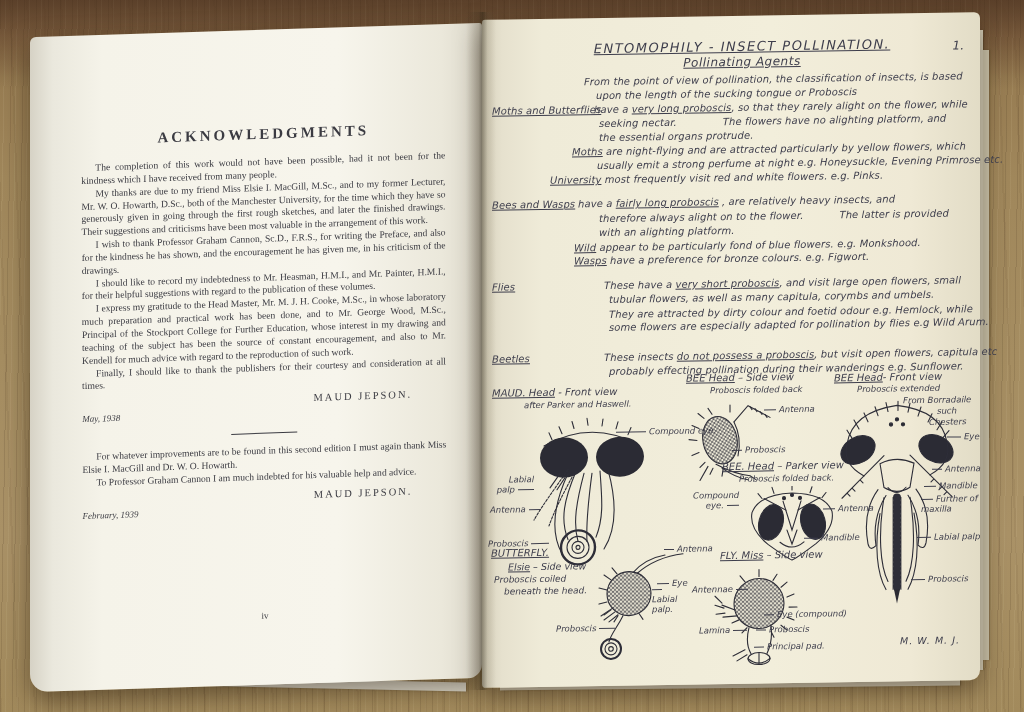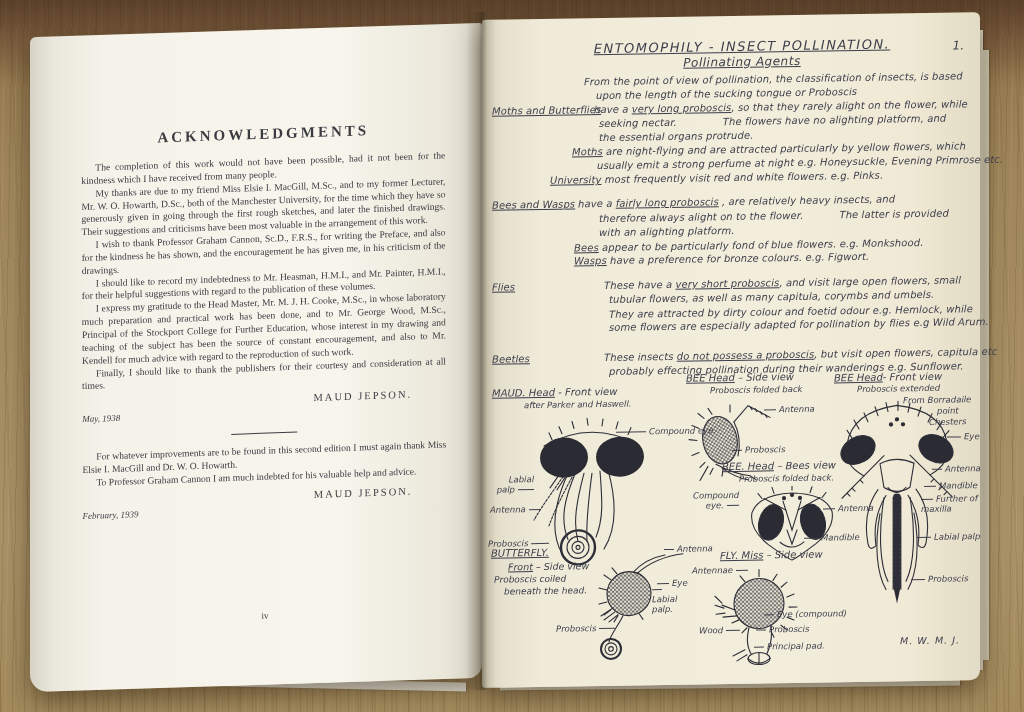--- a/index.html
+++ b/index.html
@@ -106,21 +106,21 @@
         <div class="hl" style="left:117px;top:100px"><span>seeking nectar.</span><span style="margin-left:46px">The flowers have no alighting platform, and</span></div>
         <div class="hl" style="left:117px;top:114px">the essential organs protrude.</div>
         <div class="hl" style="left:90px;top:128px"><span class="u">Moths</span><span> are night-flying and are attracted particularly by yellow flowers, which</span></div>
         <div class="hl" style="left:115px;top:142px">usually emit a strong perfume at night e.g. Honeysuckle, Evening Primrose etc.</div>
         <div class="hl" style="left:68px;top:156px"><span class="u">University</span><span> most frequently visit red and white flowers. e.g. Pinks.</span></div>
 
         <div class="hl sh" style="left:10px;top:180px">Bees and Wasps</div>
         <div class="hl" style="left:96px;top:180px"><span>have a </span><span class="u">fairly long proboscis</span><span> , are relatively heavy insects, and</span></div>
         <div class="hl" style="left:117px;top:195px"><span>therefore always alight on to the flower.</span><span style="margin-left:36px">The latter is provided</span></div>
         <div class="hl" style="left:117px;top:209px">with an alighting platform.</div>
-        <div class="hl" style="left:92px;top:224px"><span class="u">Bees</span><span> appear to be particularly fond of blue flowers. e.g. Monkshood.</span></div>
+        <div class="hl" style="left:92px;top:224px"><span class="u">Wild</span><span> appear to be particularly fond of blue flowers. e.g. Monkshood.</span></div>
         <div class="hl" style="left:92px;top:237px"><span class="u">Wasps</span><span> have a preference for bronze colours. e.g. Figwort.</span></div>
 
         <div class="hl sh" style="left:10px;top:262px">Flies</div>
         <div class="hl" style="left:122px;top:262px"><span>These have a </span><span class="u">very short proboscis</span><span>, and visit large open flowers, small</span></div>
         <div class="hl" style="left:127px;top:276px">tubular flowers, as well as many capitula, corymbs and umbels.</div>
         <div class="hl" style="left:127px;top:291px">They are attracted by dirty colour and foetid odour e.g. Hemlock, while</div>
         <div class="hl" style="left:127px;top:304px">some flowers are especially adapted for pollination by flies e.g Wild Arum.</div>
 
         <div class="hl sh" style="left:10px;top:334px">Beetles</div>
         <div class="hl" style="left:122px;top:334px"><span>These insects </span><span class="u">do not possess a proboscis</span><span>, but visit open flowers, capitula etc</span></div>
@@ -177,21 +177,21 @@
             </g>
           </svg>
           <div class="flbl ln-l nw" style="left:82px;top:34px;--lw:12px">Antenna</div>
           <div class="flbl ln-l nw" style="left:50px;top:74px;--lw:10px">Proboscis</div>
         </div>
 
         <div class="fig" style="left:335px;top:358px;width:165px;height:290px">
           <div class="ft" style="left:17px;top:0"><span class="u">BEE  Head</span><span>- Front view</span></div>
           <div class="fn" style="left:40px;top:12px">Proboscis extended</div>
           <div class="fn" style="left:86px;top:24px">From Borradaile</div>
-          <div class="fn" style="left:120px;top:35px">point</div>
+          <div class="fn" style="left:120px;top:35px">such</div>
           <div class="fn" style="left:112px;top:46px">Chesters</div>
           <svg class="fsvg" style="left:5px;top:20px;width:150px;height:215px" viewBox="0 0 150 215">
             <g stroke="#2e2e38" fill="none" stroke-width="1.1" stroke-linecap="round">
               <path d="M25 52 Q30 20 75 14 Q120 20 125 52"></path>
               <path d="M30 46 l-5 -8 M37 37 l-5 -9 M46 30 l-4 -9 M56 24 l-3 -9 M66 20 l-2 -9 M76 19 l0 -9 M86 21 l2 -9 M96 25 l3 -9 M106 31 l4 -8 M115 39 l5 -8 M121 47 l6 -7"></path>
               <ellipse cx="36" cy="58" rx="18" ry="13" transform="rotate(-28 36 58)" fill="#2b2b34"></ellipse>
               <ellipse cx="114" cy="58" rx="18" ry="13" transform="rotate(28 114 58)" fill="#2b2b34"></ellipse>
               <circle cx="69" cy="33" r="1.6" fill="#2b2b34"></circle>
                 <circle cx="75" cy="28" r="1.6" fill="#2b2b34"></circle>
                 <circle cx="81" cy="33" r="1.6" fill="#2b2b34"></circle>
@@ -213,21 +213,21 @@
           </svg>
           <div class="flbl ln-l nw" style="left:130px;top:62px;--lw:14px">Eye</div>
           <div class="flbl ln-l nw" style="left:115px;top:94px;--lw:10px">Antenna</div>
           <div class="flbl ln-l nw" style="left:107px;top:111px;--lw:12px">Mandible</div>
           <div class="flbl ln-l" style="left:104px;top:124px;width:58px;--lw:12px">Further of maxilla</div>
           <div class="flbl ln-l nw" style="left:100px;top:162px;--lw:14px">Labial palp</div>
           <div class="flbl ln-l nw" style="left:94px;top:204px;--lw:14px">Proboscis</div>
         </div>
 
         <div class="fig" style="left:205px;top:445px;width:195px;height:112px">
-          <div class="ft" style="left:35px;top:0"><span class="u">BEE.   Head</span> <span>– Bees view</span></div>
+          <div class="ft" style="left:35px;top:0"><span class="u">BEE.   Head</span> <span>– Parker view</span></div>
           <div class="fn" style="left:52px;top:13px">Proboscis folded back.</div>
           <svg class="fsvg" style="left:55px;top:26px;width:100px;height:82px" viewBox="0 0 100 82">
             <g stroke="#2e2e38" fill="none" stroke-width="1.1" stroke-linecap="round">
               <path d="M10 26 Q17 8 50 7 Q83 8 90 26 Q93 42 74 58 Q55 72 50 74 Q45 72 26 58 Q7 42 10 26 Z"></path>
               <path d="M20 12 l-4 -5 M32 7 l-2 -6 M50 4 l0 -6 M68 7 l2 -6 M80 12 l4 -5"></path>
               <ellipse cx="29" cy="36" rx="12" ry="18" transform="rotate(15 29 36)" fill="#2b2b34"></ellipse>
               <ellipse cx="71" cy="36" rx="12" ry="18" transform="rotate(-15 71 36)" fill="#2b2b34"></ellipse>
               <circle cx="42" cy="12" r="1.5" fill="#2b2b34"></circle>
                 <circle cx="50" cy="9" r="1.5" fill="#2b2b34"></circle>
                 <circle cx="58" cy="12" r="1.5" fill="#2b2b34"></circle>
@@ -237,21 +237,21 @@
               <path d="M56 24 L78 12 M44 24 L22 12"></path>
             </g>
           </svg>
           <div class="flbl ln-r" style="left:6px;top:30px;width:46px;text-align:right;--lw:12px">Compound eye.</div>
           <div class="flbl ln-l nw" style="left:136px;top:45px;--lw:12px">Antenna</div>
           <div class="flbl ln-l nw" style="left:117px;top:74px;--lw:14px">Mandible</div>
         </div>
 
         <div class="fig" style="left:4px;top:528px;width:232px;height:122px">
           <div class="ft u" style="left:5px;top:0">BUTTERFLY.</div>
-          <div class="fn" style="left:22px;top:14px;font-size:9.5px"><span class="u">Front</span> <span>– Side view</span></div>
+          <div class="fn" style="left:22px;top:14px;font-size:9.5px"><span class="u">Elsie</span> <span>– Side view</span></div>
           <div class="fn" style="left:8px;top:27px;font-size:9px">Proboscis coiled</div>
           <div class="fn" style="left:18px;top:39px;font-size:9px">beneath the head.</div>
           <svg class="fsvg" style="left:75px;top:6px;width:125px;height:112px" viewBox="0 0 125 112">
             <defs>
                 <pattern id="xhB" width="4" height="4" patternUnits="userSpaceOnUse">
                   <path d="M0 4 L4 0 M0 0 L4 4" stroke="#2e2e38" stroke-width=".7"></path>
                 </pattern>
               </defs>
             <g stroke="#2e2e38" fill="none" stroke-width="1.1" stroke-linecap="round">
               <circle cx="68" cy="42" r="22" fill="url(#xhB)"></circle>
@@ -283,23 +283,23 @@
               <circle cx="52" cy="38" r="25" fill="url(#xhC)"></circle>
               <path d="M74 22 l6 -5 M80 32 l7 -3 M82 42 l8 0 M80 52 l7 3 M74 60 l6 5 M64 66 l3 6 M40 62 l-5 5 M32 54 l-7 3 M38 16 l-5 -6 M52 11 l0 -7 M66 15 l4 -6"></path>
               <path d="M28 44 l-13 -5 M30 50 l-14 1"></path>
               <path d="M15 37 l-7 -7 M17 42 l-9 -3 M18 47 l-9 1"></path>
               <path d="M42 62 Q38 78 44 88 M64 60 Q66 76 60 88"></path>
               <path d="M38 84 l-12 6 M40 89 l-10 6"></path>
               <ellipse cx="52" cy="93" rx="11" ry="6"></ellipse>
               <path d="M41 93 Q52 102 63 93 M52 87 l0 11"></path>
             </g>
           </svg>
-          <div class="flbl ln-r nw" style="left:0;top:18px;--lw:12px">Antennae</div>
+          <div class="flbl ln-r nw" style="left:0;top:37px;--lw:12px">Antennae</div>
           <div class="flbl ln-l nw" style="left:72px;top:63px;--lw:10px">Eye (compound)</div>
-          <div class="flbl ln-r nw" style="left:7px;top:78px;--lw:14px">Wood</div>
+          <div class="flbl ln-r nw" style="left:7px;top:78px;--lw:14px">Lamina</div>
           <div class="flbl ln-l nw" style="left:64px;top:78px;--lw:10px">Proboscis</div>
           <div class="flbl ln-l nw" style="left:62px;top:95px;--lw:10px">Principal pad.</div>
         </div>
 
         <div class="rp-initials">M. W. M. J.</div>
       </div>
     </div>
 
     <div class="gutter"></div>
   </div>

